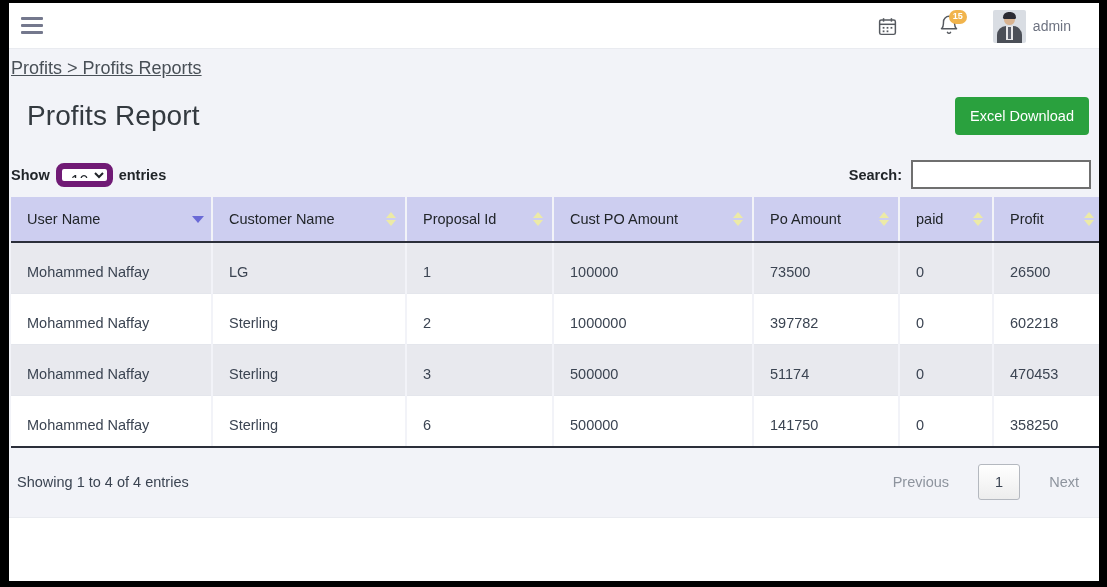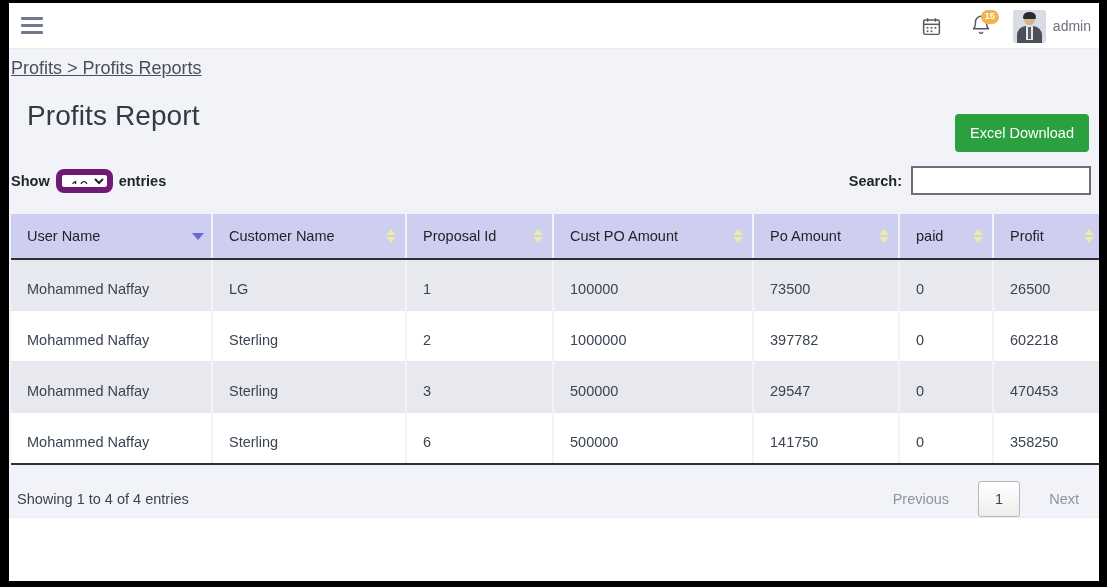--- a/index.html
+++ b/index.html
@@ -45,23 +45,23 @@
   }
   .hamburger span {
     display: block;
     height: 3px;
     width: 22px;
     background: #74788d;
     border-radius: 1px;
   }
   .nav-right {
     position: absolute;
-    right: 0; top: 0;
+    right: 20px; top: 0;
     height: 46px;
-    display: flex; align-items: center; gap: 4px;
+    display: flex; align-items: center; gap: 16px;
   }
   .nav-icon-btn {
     width: 46px; height: 46px;
     display: flex; align-items: center; justify-content: center;
     position: relative;
     cursor: pointer;
   }
   .cal-icon { display:block; }
   .bell-wrap { position: relative; width: 24px; height: 24px; }
   .badge {
@@ -150,28 +150,28 @@
     letter-spacing: 0.1px;
   }
   .btn-excel {
     background: #2aa13e;
     color: #ffffff;
     border: none;
     border-radius: 4px;
     font-size: 14.5px;
     padding: 11px 15px;
     cursor: pointer;
-    margin-top: 28px;
+    margin-top: 11px;
     font-family: "Liberation Sans", sans-serif;
   }
 
   
   .table-controls {
     display: flex; align-items: center; justify-content: space-between;
-    padding: 14px 8px 19px 2px;
+    padding: 14px 8px 8px 2px;
   }
   .length-ctl {
     font-size: 14.5px;
     color: #212529;
     font-weight: bold;
     display: flex; align-items: center; gap: 6px;
   }
   .length-ctl select {
     font-family: "Liberation Sans", sans-serif;
     font-size: 16px;
@@ -444,21 +444,21 @@
               <td>1000000</td>
               <td>397782</td>
               <td>0</td>
               <td>602218</td>
             </tr>
             <tr class="odd">
               <td>Mohammed Naffay</td>
               <td>Sterling</td>
               <td>3</td>
               <td>500000</td>
-              <td>29547</td>
+              <td>51174</td>
               <td>0</td>
               <td>470453</td>
             </tr>
             <tr>
               <td>Mohammed Naffay</td>
               <td>Sterling</td>
               <td>6</td>
               <td>500000</td>
               <td>141750</td>
               <td>0</td>

